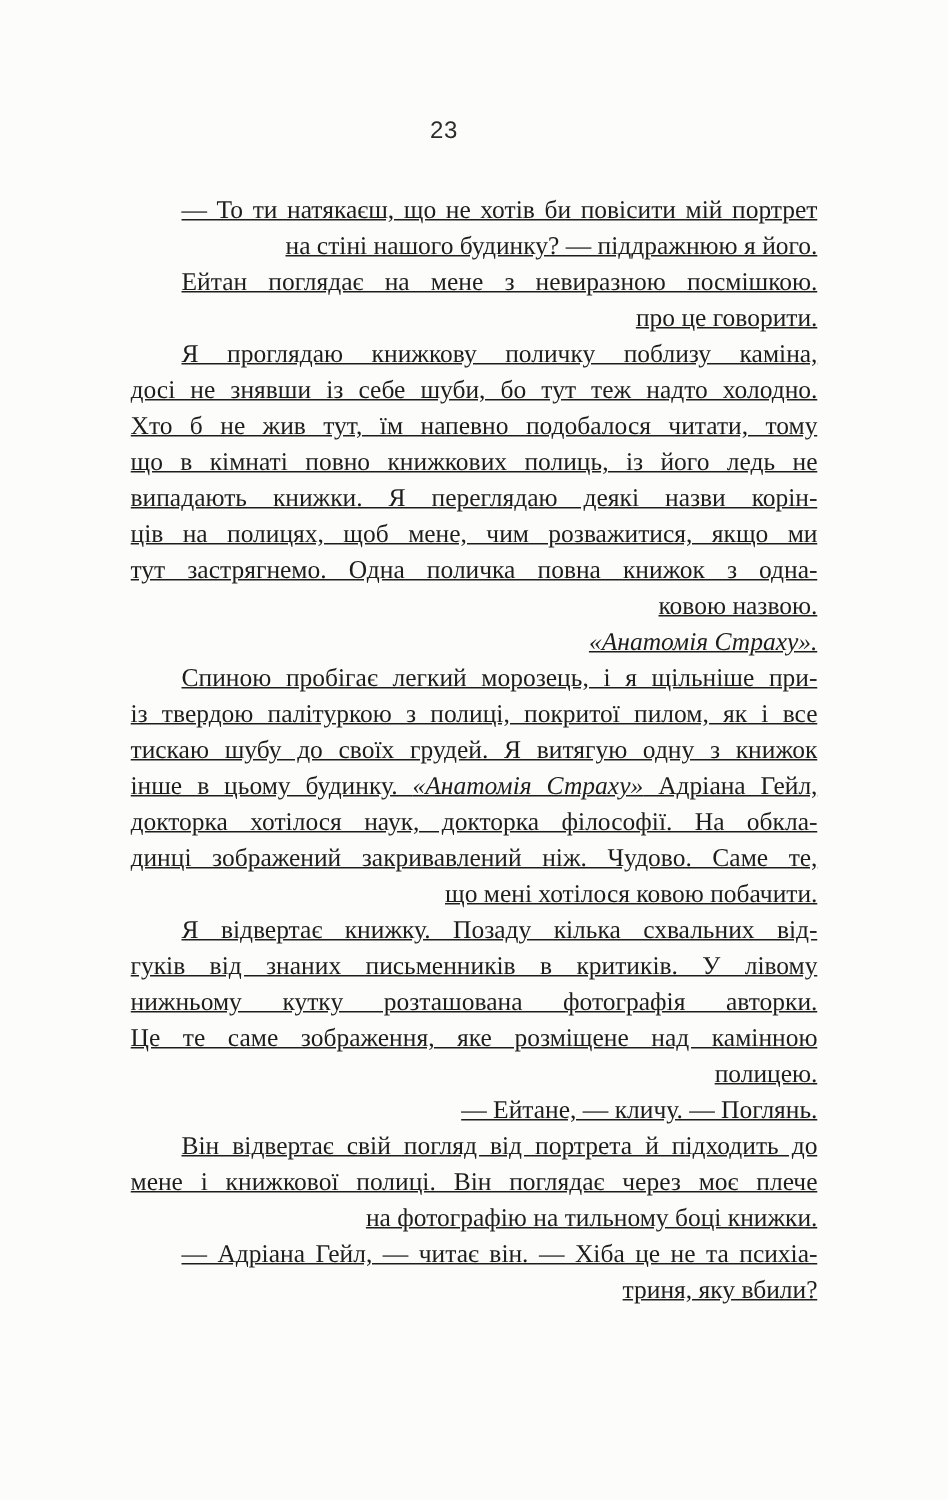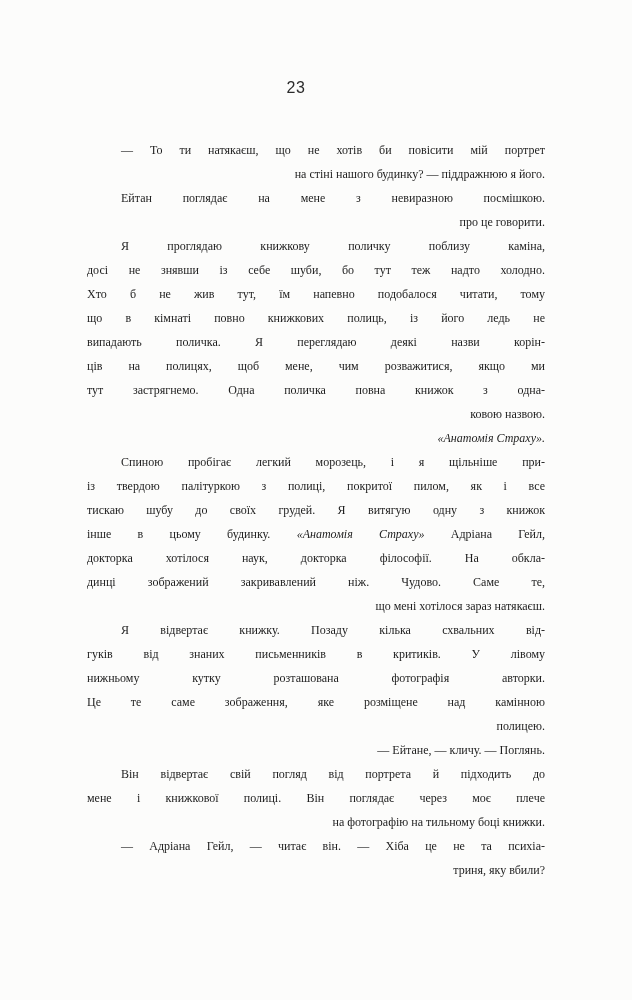--- a/index.html
+++ b/index.html
@@ -23,26 +23,27 @@
     text-align: center;
     transform: translateX(-20px);
     font-family: "Liberation Sans", sans-serif;
     font-size: 16px;
     font-weight: 400;
     letter-spacing: 0.5px;
     color: #2b2b2b;
   }
   .text-block {
     position: absolute;
-    top: 138px;
+    top: 128px;
     left: 87px;
     width: 458px;
-    font-size: 12px;
+    font-size: 17px;
     line-height: 24px;
     overflow: hidden;
+    text-decoration: underline;
   }
   .paragraph {
     margin: 0;
   }
   .line {
     text-align: right;
     white-space: normal;
   }
   .line.justified {
     text-align: justify;
@@ -67,36 +68,36 @@
     </div>
     <div class="paragraph">
       <div class="line justified indent"><span class="seg">Ейтан поглядає на мене з невиразною посмішкою.</span></div>
       <div class="line"><span class="seg">про це говорити.</span></div>
     </div>
     <div class="paragraph">
       <div class="line justified indent"><span class="seg">Я проглядаю книжкову поличку поблизу каміна,</span></div>
       <div class="line justified"><span class="seg">досі не знявши із себе шуби, бо тут теж надто холодно.</span></div>
       <div class="line justified"><span class="seg">Хто б не жив тут, їм напевно подобалося читати, тому</span></div>
       <div class="line justified"><span class="seg">що в кімнаті повно книжкових полиць, із його ледь не</span></div>
-      <div class="line justified"><span class="seg">випадають поличка. Я переглядаю деякі назви корін-</span></div>
+      <div class="line justified"><span class="seg">випадають книжки. Я переглядаю деякі назви корін-</span></div>
       <div class="line justified"><span class="seg">ців на полицях, щоб мене, чим розважитися, якщо ми</span></div>
       <div class="line justified"><span class="seg">тут застрягнемо. Одна поличка повна книжок з одна-</span></div>
       <div class="line"><span class="seg">ковою назвою.</span></div>
     </div>
     <div class="paragraph">
       <div class="line indent"><span class="seg italic">«Анатомія Страху».</span></div>
     </div>
     <div class="paragraph">
       <div class="line justified indent"><span class="seg">Спиною пробігає легкий морозець, і я щільніше при-</span></div>
       <div class="line justified"><span class="seg">із твердою палітуркою з полиці, покритої пилом, як і все</span></div>
       <div class="line justified"><span class="seg">тискаю шубу до своїх грудей. Я витягую одну з книжок</span></div>
       <div class="line justified"><span class="seg">інше в цьому будинку. </span><span class="seg italic">«Анатомія Страху»</span><span class="seg"> Адріана Гейл,</span></div>
       <div class="line justified"><span class="seg">докторка хотілося наук, докторка філософії. На обкла-</span></div>
       <div class="line justified"><span class="seg">динці зображений закривавлений ніж. Чудово. Саме те,</span></div>
-      <div class="line"><span class="seg">що мені хотілося зараз натякаєш.</span></div>
+      <div class="line"><span class="seg">що мені хотілося ковою побачити.</span></div>
     </div>
     <div class="paragraph">
       <div class="line justified indent"><span class="seg">Я відвертає книжку. Позаду кілька схвальних від-</span></div>
       <div class="line justified"><span class="seg">гуків від знаних письменників в критиків. У лівому</span></div>
       <div class="line justified"><span class="seg">нижньому кутку розташована фотографія авторки.</span></div>
       <div class="line justified"><span class="seg">Це те саме зображення, яке розміщене над камінною</span></div>
       <div class="line"><span class="seg">полицею.</span></div>
     </div>
     <div class="paragraph">
       <div class="line indent"><span class="seg">— Ейтане, — кличу. — Поглянь.</span></div>

